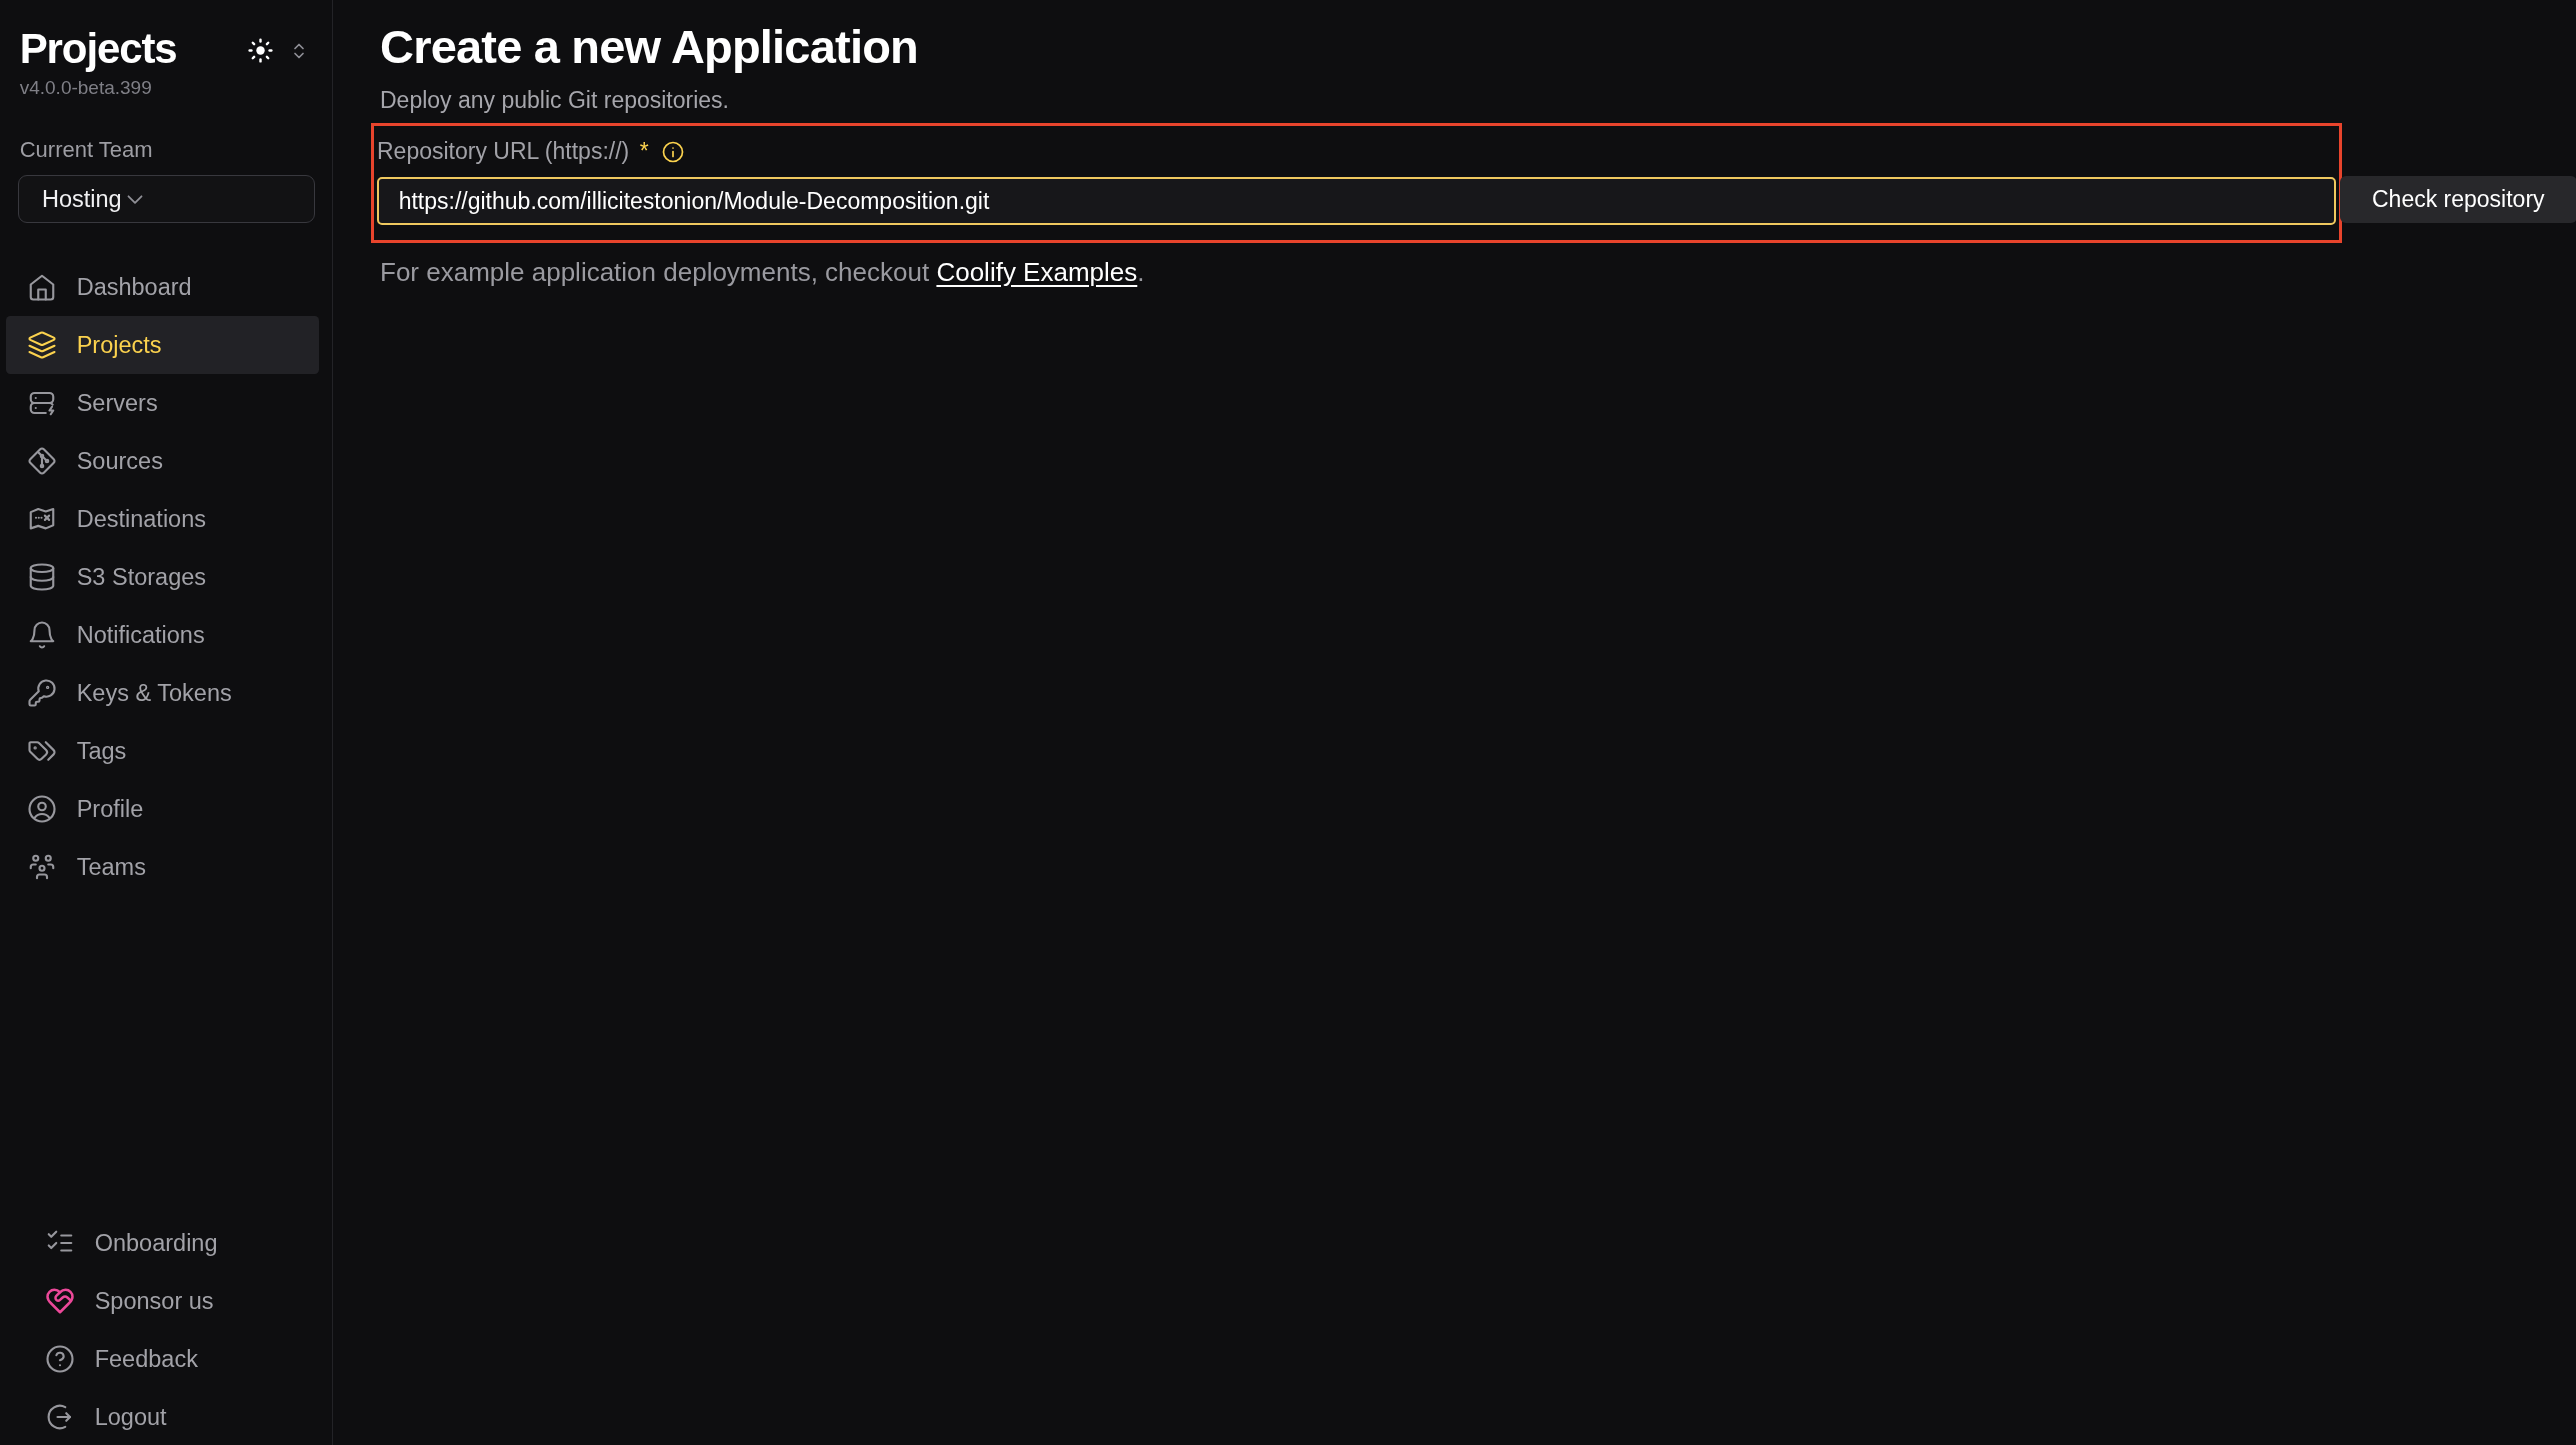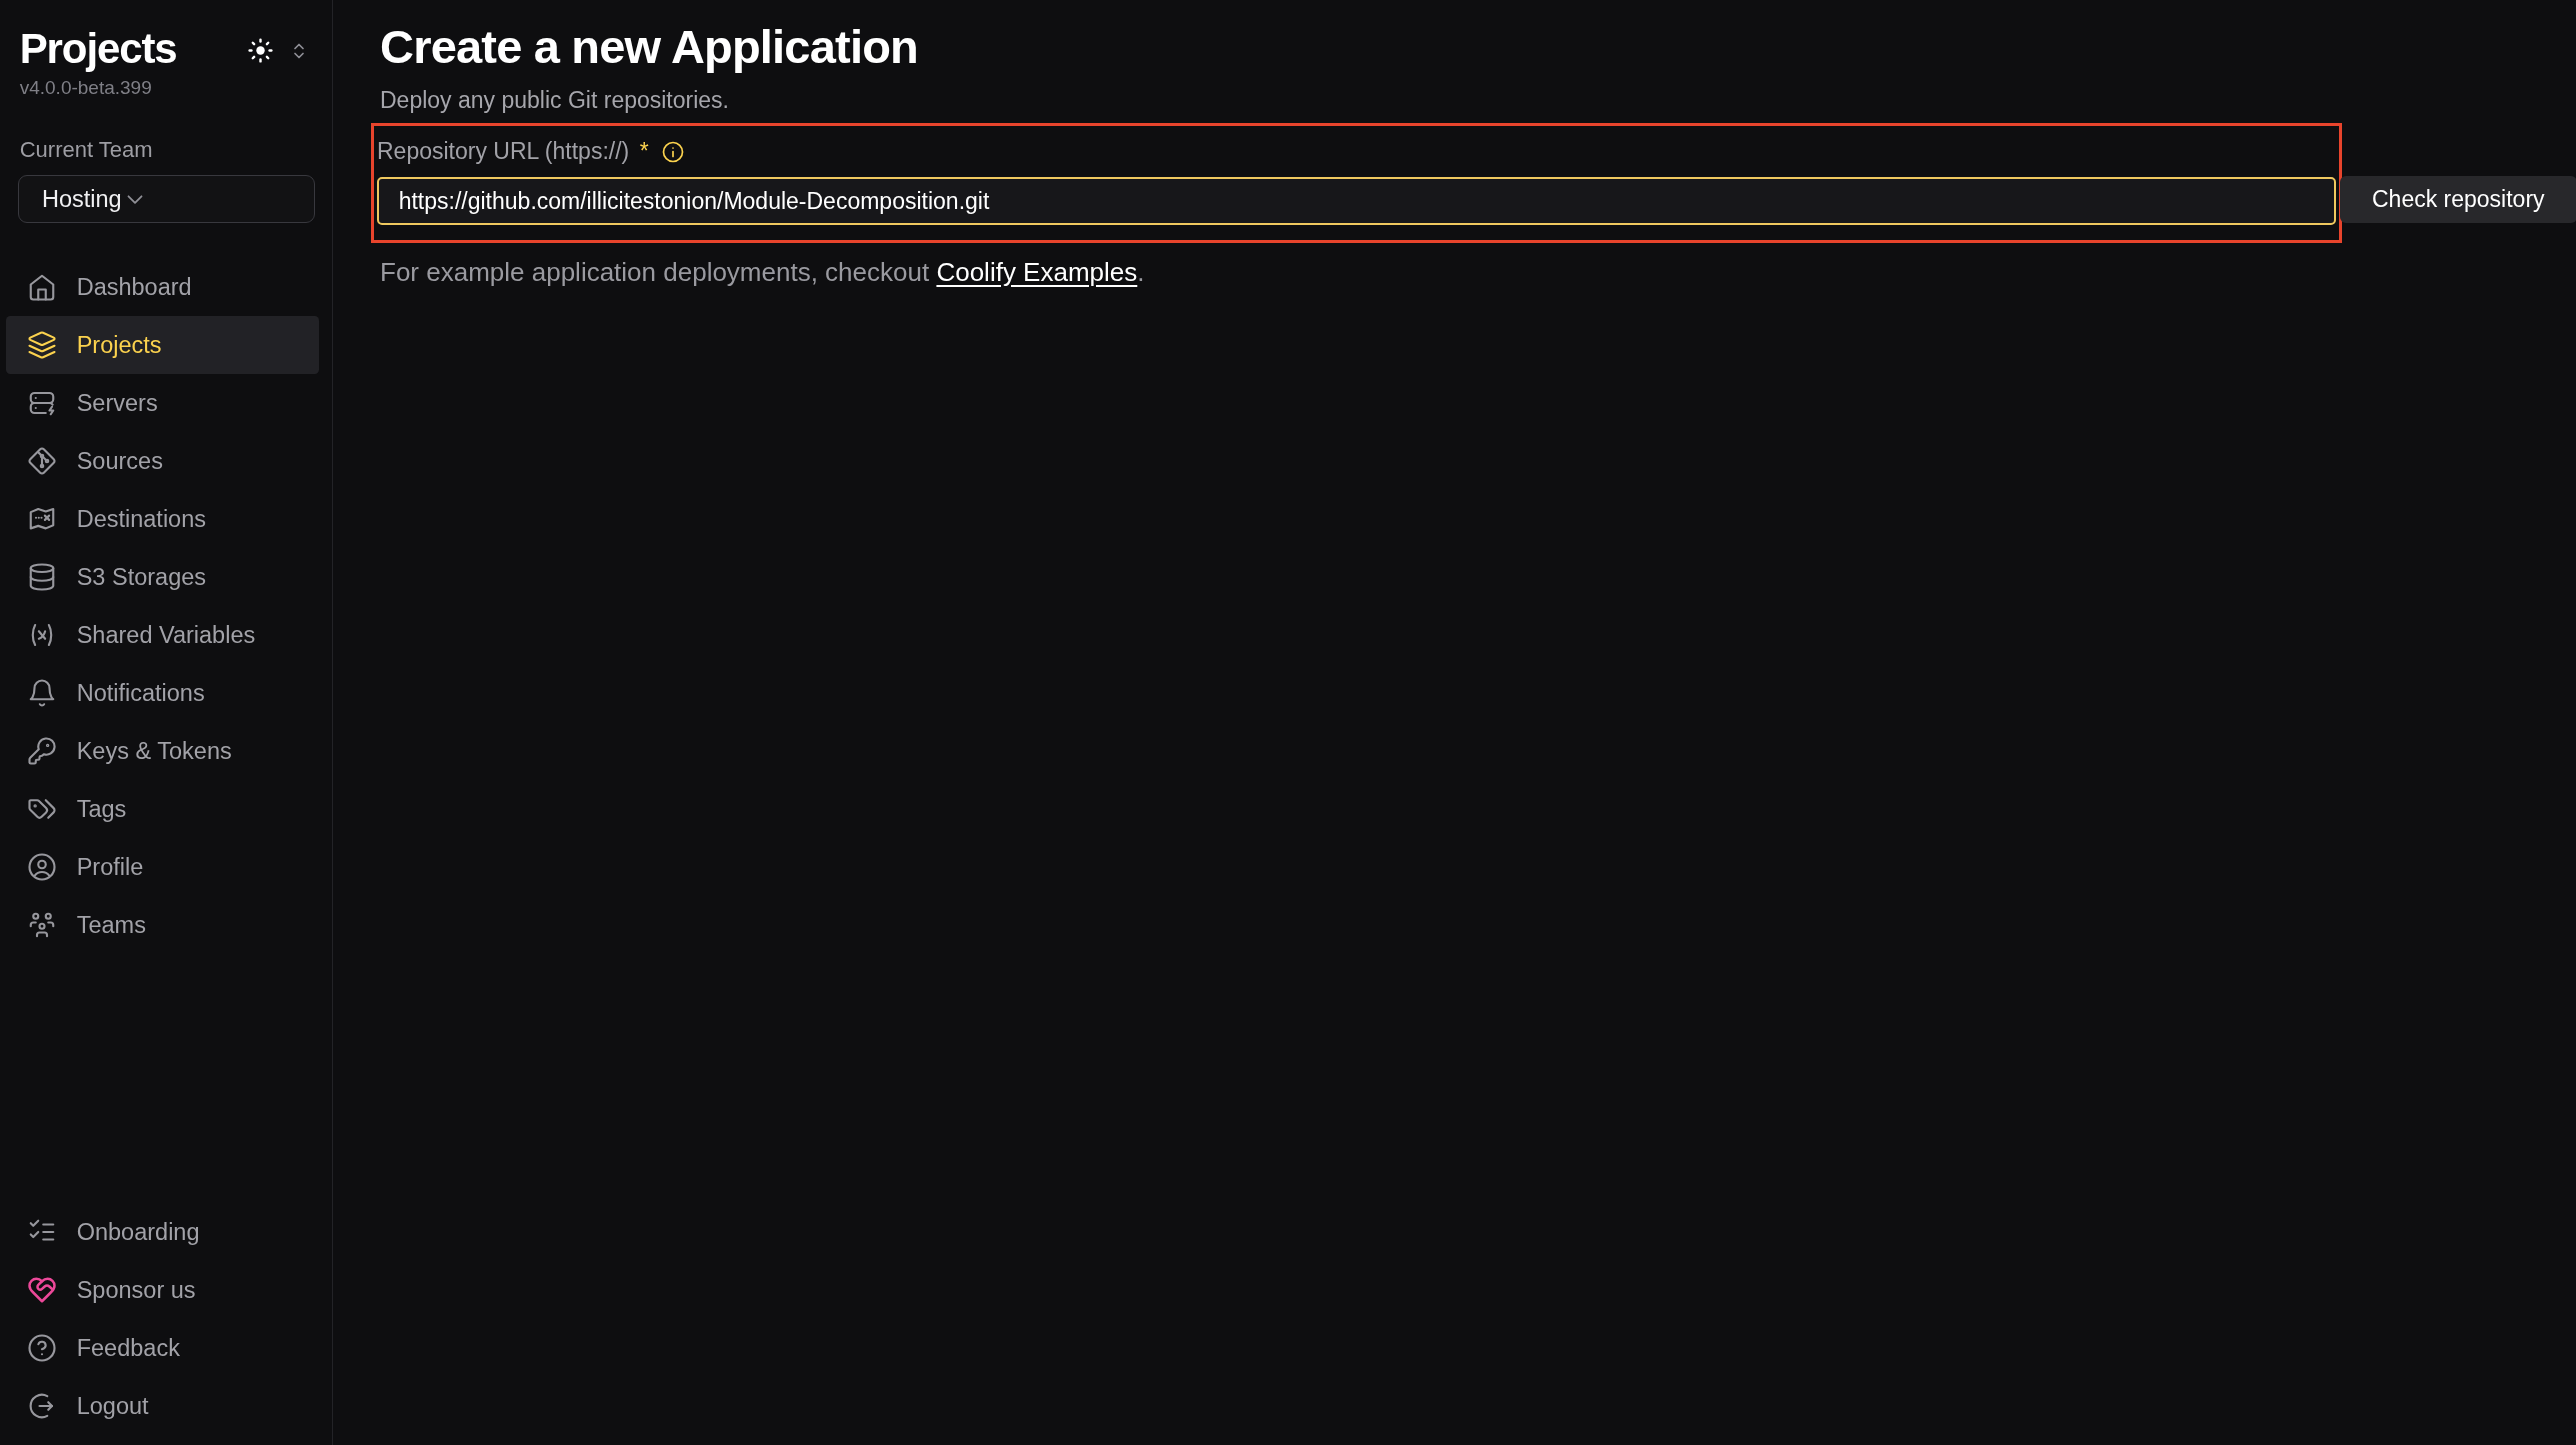--- a/index.html
+++ b/index.html
@@ -41,21 +41,21 @@
   .nav { margin-top: 35px; display: flex; flex-direction: column; }
   .nav-item {
     height: 58px; margin: 0 13px 0 6px; padding-left: 21px;
     display: flex; align-items: center; gap: 19.7px;
     border-radius: 4.5px; font-size: 23.5px; color: #a2a2a8; cursor: pointer;
   }
   .nav-item .ico { width: 30px; height: 30px; display: flex; color: #97979d; flex: none; }
   .nav-item.active { background: #222226; color: var(--accent); }
   .nav-item.active .ico { color: var(--accent); }
   .sidebar-spacer { flex: 1; }
-  .nav.footer { margin-top: 0; margin-bottom: 11px; }
+  .nav.footer { margin-top: 0; margin-bottom: 0; padding-left: 18px; }
   
   .main { position: absolute; left: 335px; top: 0; right: 0; bottom: 0; padding-left: 45px; }
   .page-title { margin-top: 19.7px; font-size: 47px; font-weight: 800; letter-spacing: -0.8px; line-height: 1.15; color: #fff; }
   .page-subtitle { margin-top: 13.6px; font-size: 23px; color: #a6a6ac; }
   .repo-wrap { position: relative; margin-top: 9px; width: 1962px; }
   .annotation-box { margin-left: -9px; border: 3.8px solid var(--annotation); padding: 12px 3px 15px; }
   .field-label-row { display: flex; align-items: center; gap: 10.6px; font-size: 23px; color: #a2a2a8; }
   .req { color: var(--accent); }
   .info-ico { width: 24px; height: 24px; color: var(--accent); display: flex; margin-left: 1.5px; }
   .repo-input {
@@ -178,31 +178,20 @@
             <ellipse cx="12" cy="5" rx="9" ry="3"></ellipse>
             <path d="M3 5v14c0 1.66 4 3 9 3s9-1.34 9-3V5"></path>
             <path d="M3 12c0 1.66 4 3 9 3s9-1.34 9-3"></path>
           </svg>
         </span>
         <span>S3 Storages</span>
       </div>
       <div class="nav-item">
         <span class="ico">
           <svg viewBox="0 0 24 24" fill="none" stroke="currentColor" stroke-width="1.7" stroke-linecap="round" stroke-linejoin="round" width="100%" height="100%">
-            <path d="M6.5 4C4 8.7 4 15.3 6.5 20"></path>
-            <path d="M17.5 4c2.5 4.7 2.5 11.3 0 16"></path>
-            <path d="m9.5 9 5 6"></path>
-            <path d="M14.5 9c-.6 2.5-2.5 5-5 6"></path>
-          </svg>
-        </span>
-        <span>Shared Variables</span>
-      </div>
-      <div class="nav-item">
-        <span class="ico">
-          <svg viewBox="0 0 24 24" fill="none" stroke="currentColor" stroke-width="1.7" stroke-linecap="round" stroke-linejoin="round" width="100%" height="100%">
             <path d="M6 8a6 6 0 0 1 12 0c0 7 3 9 3 9H3s3-2 3-9"></path>
             <path d="M10.3 21a1.94 1.94 0 0 0 3.4 0"></path>
           </svg>
         </span>
         <span>Notifications</span>
       </div>
       <div class="nav-item">
         <span class="ico">
           <svg viewBox="0 0 24 24" fill="none" stroke="currentColor" stroke-width="1.7" stroke-linecap="round" stroke-linejoin="round" width="100%" height="100%">
             <path d="M2.586 17.414A2 2 0 0 0 2 18.828V21a1 1 0 0 0 1 1h3a1 1 0 0 0 1-1v-1a1 1 0 0 1 1-1h1a1 1 0 0 0 1-1v-1a1 1 0 0 1 1-1h.172a2 2 0 0 0 1.414-.586l.814-.814a6.5 6.5 0 1 0-4-4z"></path>

